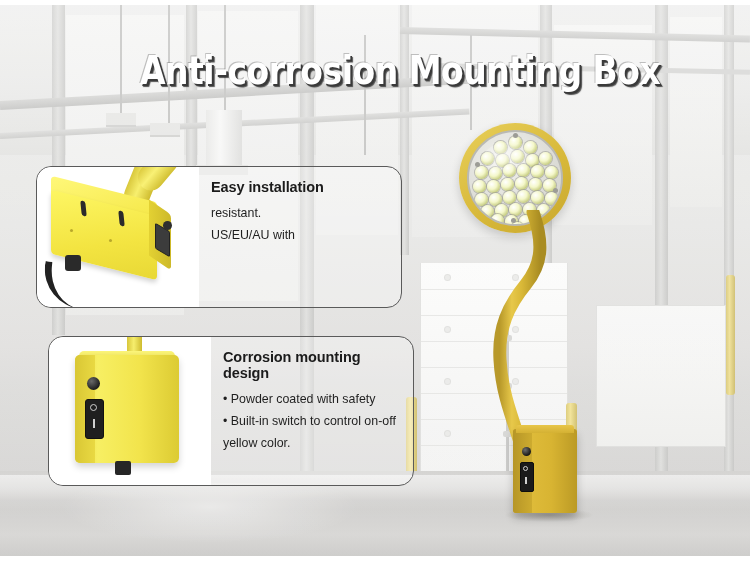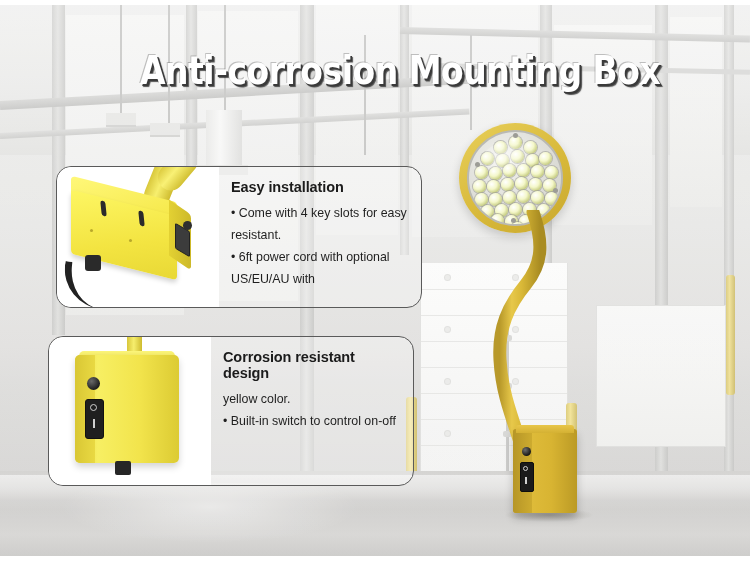--- a/index.html
+++ b/index.html
@@ -89,21 +89,21 @@
   .title{position:absolute;left:140px;top:48px;width:480px;height:46px;
          font-family:"DejaVu Sans Condensed","Liberation Sans",sans-serif;
          font-weight:bold;font-size:39px;line-height:46px;letter-spacing:-0.5px;
          color:#ffffff;white-space:nowrap;
          transform:scaleX(.94);transform-origin:left center;
          text-shadow:2px 2px 0 #3a3a3a,3px 3px 1px rgba(30,30,30,.75),-1px -1px 0 rgba(90,90,90,.35);}
 
   
   .card{position:absolute;border:1px solid #5a5a5a;border-radius:15px;overflow:hidden;
         background:rgba(255,255,255,.30);display:flex;}
-  .card-1{left:56px;top:166px;width:364px;height:140px;}
+  .card-1{left:36px;top:166px;width:364px;height:140px;}
   .card-2{left:48px;top:336px;width:364px;height:148px;}
 
   .card-photo{position:relative;width:162px;flex:0 0 162px;background:#ffffff;border-radius:14px 0 0 14px;overflow:hidden;}
   .card-text{position:relative;flex:1;padding:12px 10px 0 12px;box-sizing:border-box;}
 
   .feat-title{font-size:14.5px;font-weight:bold;color:#1b1b1b;margin:0 0 7px 0;letter-spacing:-.1px;}
   .feat-line{font-size:12.4px;color:#1f1f1f;line-height:22px;white-space:nowrap;}
 
   
   .p1-cord-top{position:absolute;left:92px;top:-10px;width:26px;height:52px;border-radius:13px;
@@ -345,39 +345,38 @@
       <div class="p1-slot p1-slot-b"></div>
       <div class="p1-dot p1-dot-a"></div>
       <div class="p1-dot p1-dot-b"></div>
       <div class="p1-switch"></div>
       <div class="p1-knob"></div>
       <div class="p1-cord"></div>
       <div class="p1-cord-tail"></div>
     </div>
     <div class="card-text">
       <div class="feat-title">Easy installation</div>
-      <div class="feat-line">• Come with 4 key slots for easy</div>
       <div class="feat-line">resistant.</div>
-      <div class="feat-line">• 6ft power cord with optional</div>
       <div class="feat-line">US/EU/AU with</div>
     </div>
   </div>
 
   <div class="card card-2">
     <div class="card-photo">
       <div class="p2-neck"></div>
       <div class="p2-top"></div>
       <div class="p2-body"></div>
       <div class="p2-face"></div>
       <div class="p2-knob"></div>
       <div class="p2-switch"></div>
       <div class="p2-sw-o"></div>
       <div class="p2-sw-i"></div>
       <div class="p2-cordout"></div>
     </div>
     <div class="card-text">
-      <div class="feat-title">Corrosion resistant design</div>
+      <div class="feat-title">Corrosion mounting design</div>
+      <div class="feat-line">• Powder coated with safety</div>
+      <div class="feat-line">• Built-in switch to control on-off</div>
       <div class="feat-line">yellow color.</div>
-      <div class="feat-line">• Built-in switch to control on-off</div>
     </div>
   </div>
 
 </div>
 
 </body></html>

